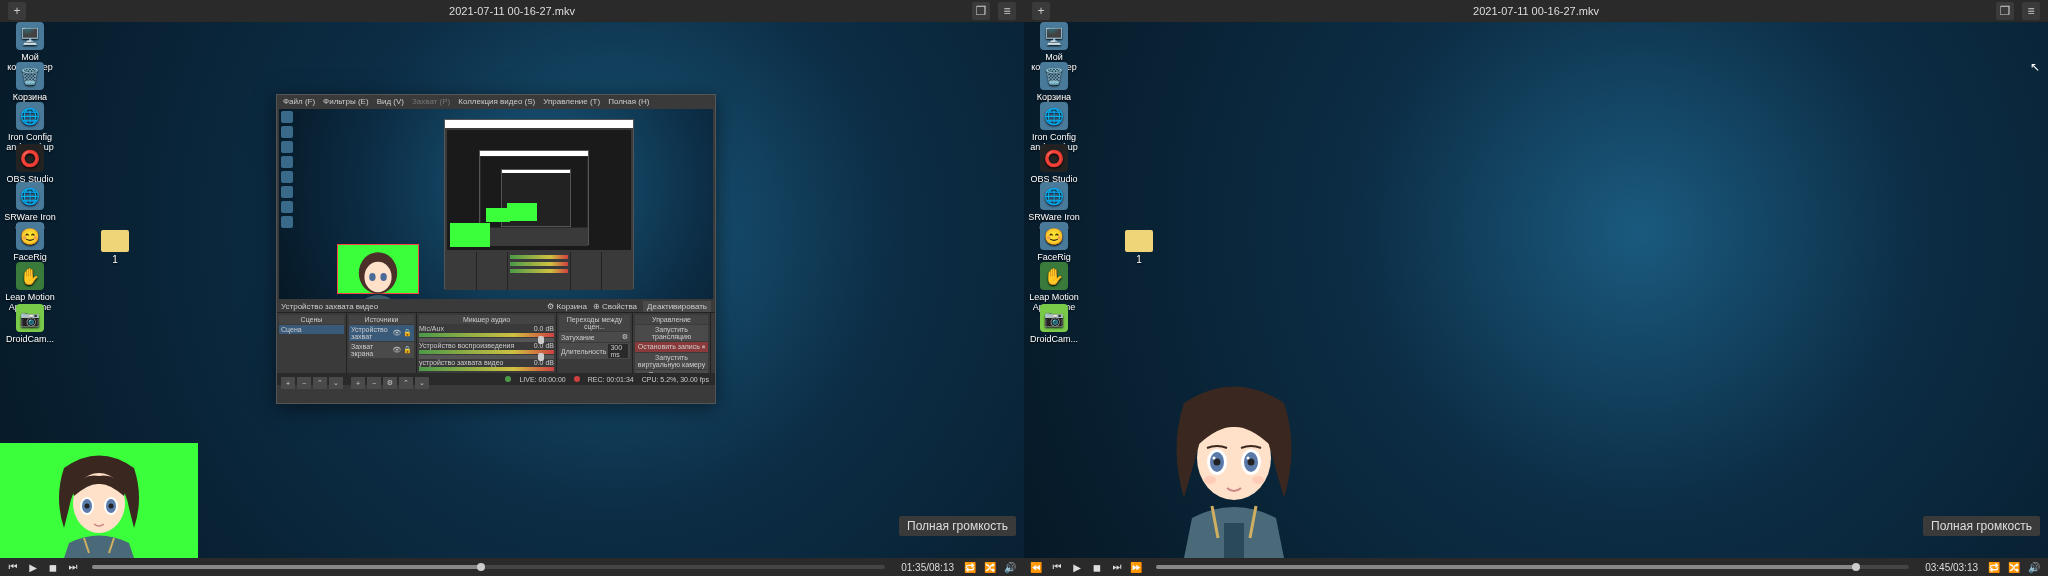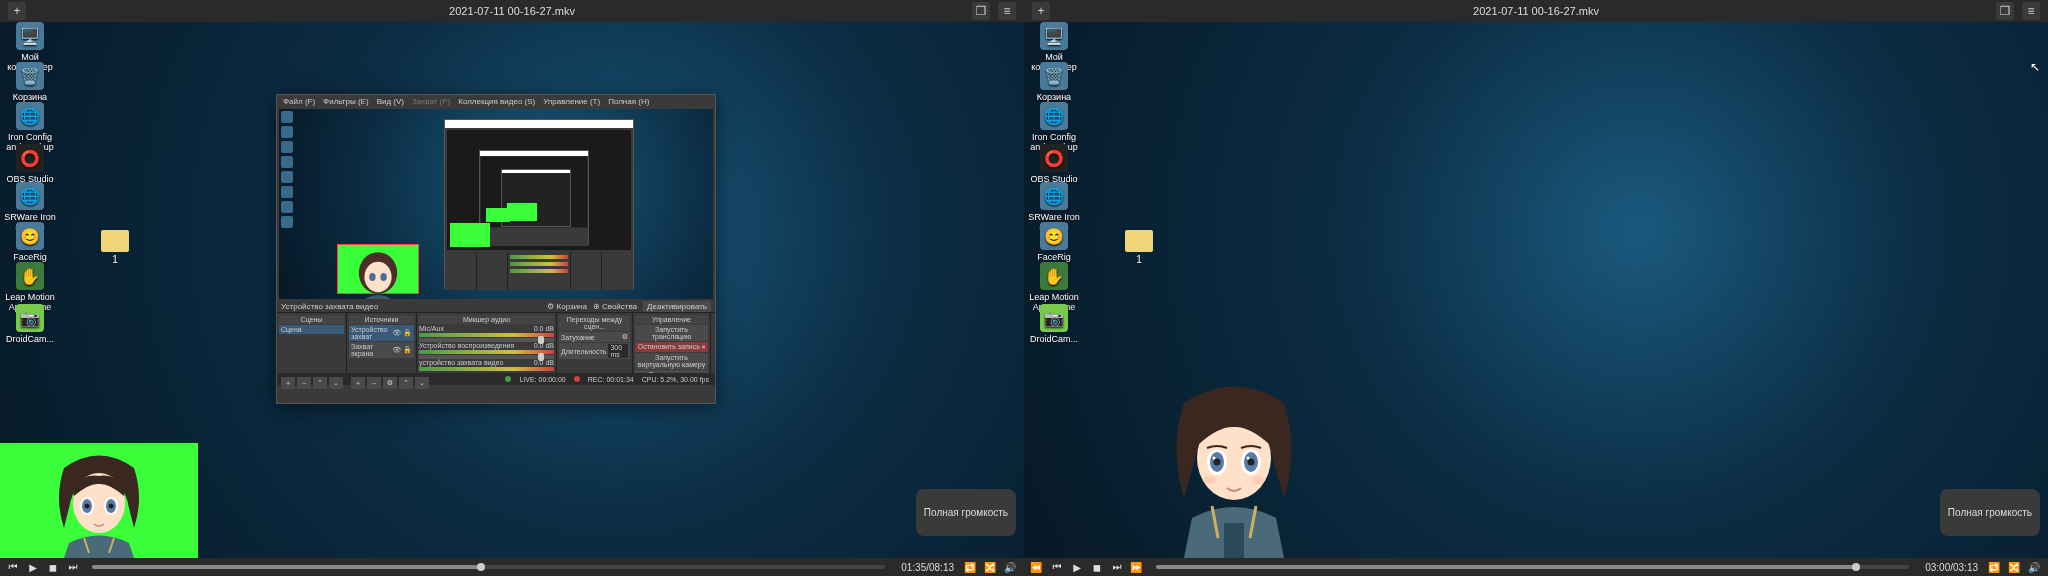--- a/index.html
+++ b/index.html
@@ -13,21 +13,21 @@
 .desktop{position:absolute;top:22px;left:0;right:0;bottom:18px}
 .dicon{position:absolute;width:60px;text-align:center;color:#fff;font-size:9px;text-shadow:0 1px 2px #000}
 .dicon-img{width:28px;height:28px;margin:0 auto 2px;background:#4a7a9a;border-radius:4px;display:flex;align-items:center;justify-content:center;font-size:16px}
 .folder{position:absolute;width:40px;text-align:center;color:#fff;font-size:10px;text-shadow:0 1px 2px #000}
 .folder-img{width:28px;height:22px;margin:0 auto 2px;background:#f0d478;border-radius:2px}
 .avatar{position:absolute;bottom:0}
 .green-box{position:absolute;bottom:0;left:0;width:198px;height:115px;background:#3aff3a}
 .green-box .cartoon{position:absolute;bottom:0;left:50%;transform:translateX(-50%)}
 .cartoon{width:130px;height:110px}
 .cartoon-big{width:180px;height:180px}
-.tooltip{position:absolute;background:#3a3a3a;color:#ddd;font-size:10px;padding:18px 8px;border-radius:8px}
+.tooltip{position:absolute;background:#3a3a3a;color:#ddd;font-size:12px;padding:3px 8px;border-radius:2px}
 .playbar{position:absolute;bottom:0;left:0;right:0;height:18px;background:#2a2a2a;display:flex;align-items:center;padding:0 6px;gap:6px}
 .pb-btn{color:#ddd;font-size:10px;cursor:pointer;width:14px;text-align:center}
 .pb-seek{flex:1;height:4px;background:#444;border-radius:2px;position:relative;margin:0 6px}
 .pb-prog{position:absolute;height:100%;background:#888;border-radius:2px}
 .pb-knob{position:absolute;width:8px;height:8px;background:#ccc;border-radius:50%;top:-2px;margin-left:-4px}
 .pb-time{color:#ddd;font-size:10px;margin:0 4px}
 
 .obs{position:absolute;left:276px;top:72px;width:440px;height:310px;background:#3a3a3a;border:1px solid #555;box-shadow:0 4px 20px rgba(0,0,0,0.5);font-size:9px;color:#ccc}
 .obs-title{height:14px;background:#fff;color:#333;display:flex;align-items:center;padding:0 4px;font-size:8px}
 .obs-title-btns{margin-left:auto;display:flex;gap:2px}
@@ -324,18 +324,18 @@
     <span class="pb-btn">⏪</span>
     <span class="pb-btn">⏮</span>
     <span class="pb-btn">▶</span>
     <span class="pb-btn">◼</span>
     <span class="pb-btn">⏭</span>
     <span class="pb-btn">⏩</span>
     <div class="pb-seek">
       <div class="pb-prog" style="width:93%"></div>
       <div class="pb-knob" style="left:93%"></div>
     </div>
-    <span class="pb-time">03:00/03:13</span>
+    <span class="pb-time">03:45/03:13</span>
     <span class="pb-btn">🔁</span>
     <span class="pb-btn">🔀</span>
     <span class="pb-btn">🔊</span>
   </div>
 </div>
 
 </body></html>

